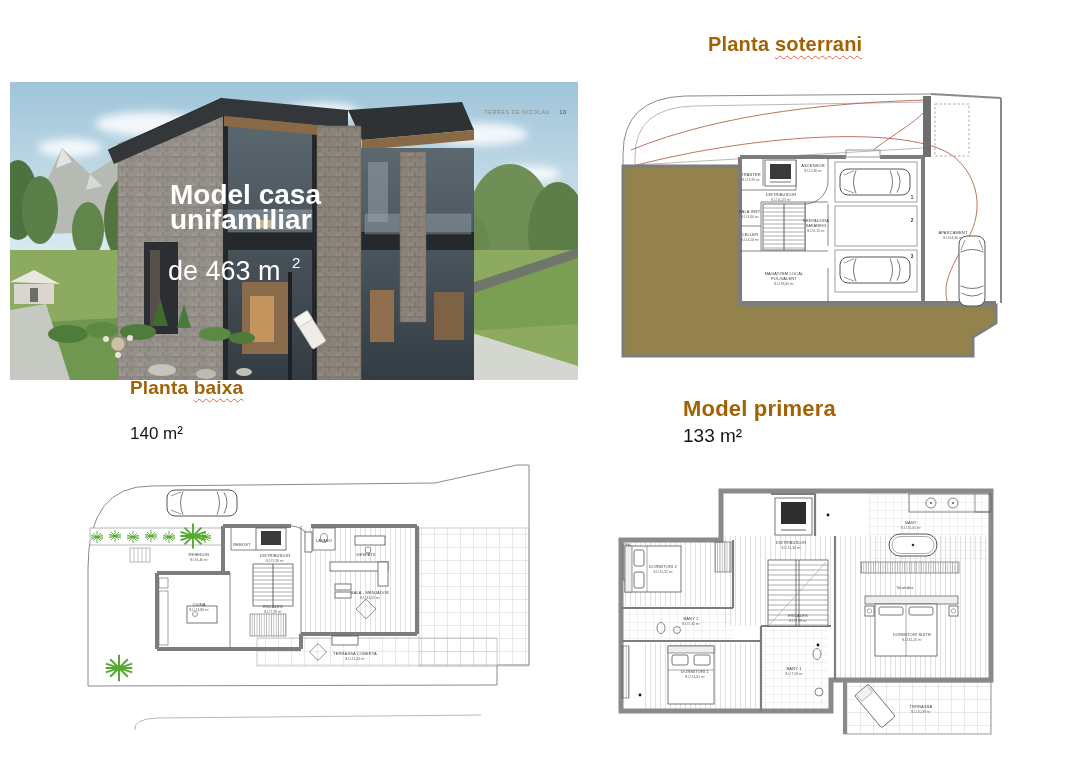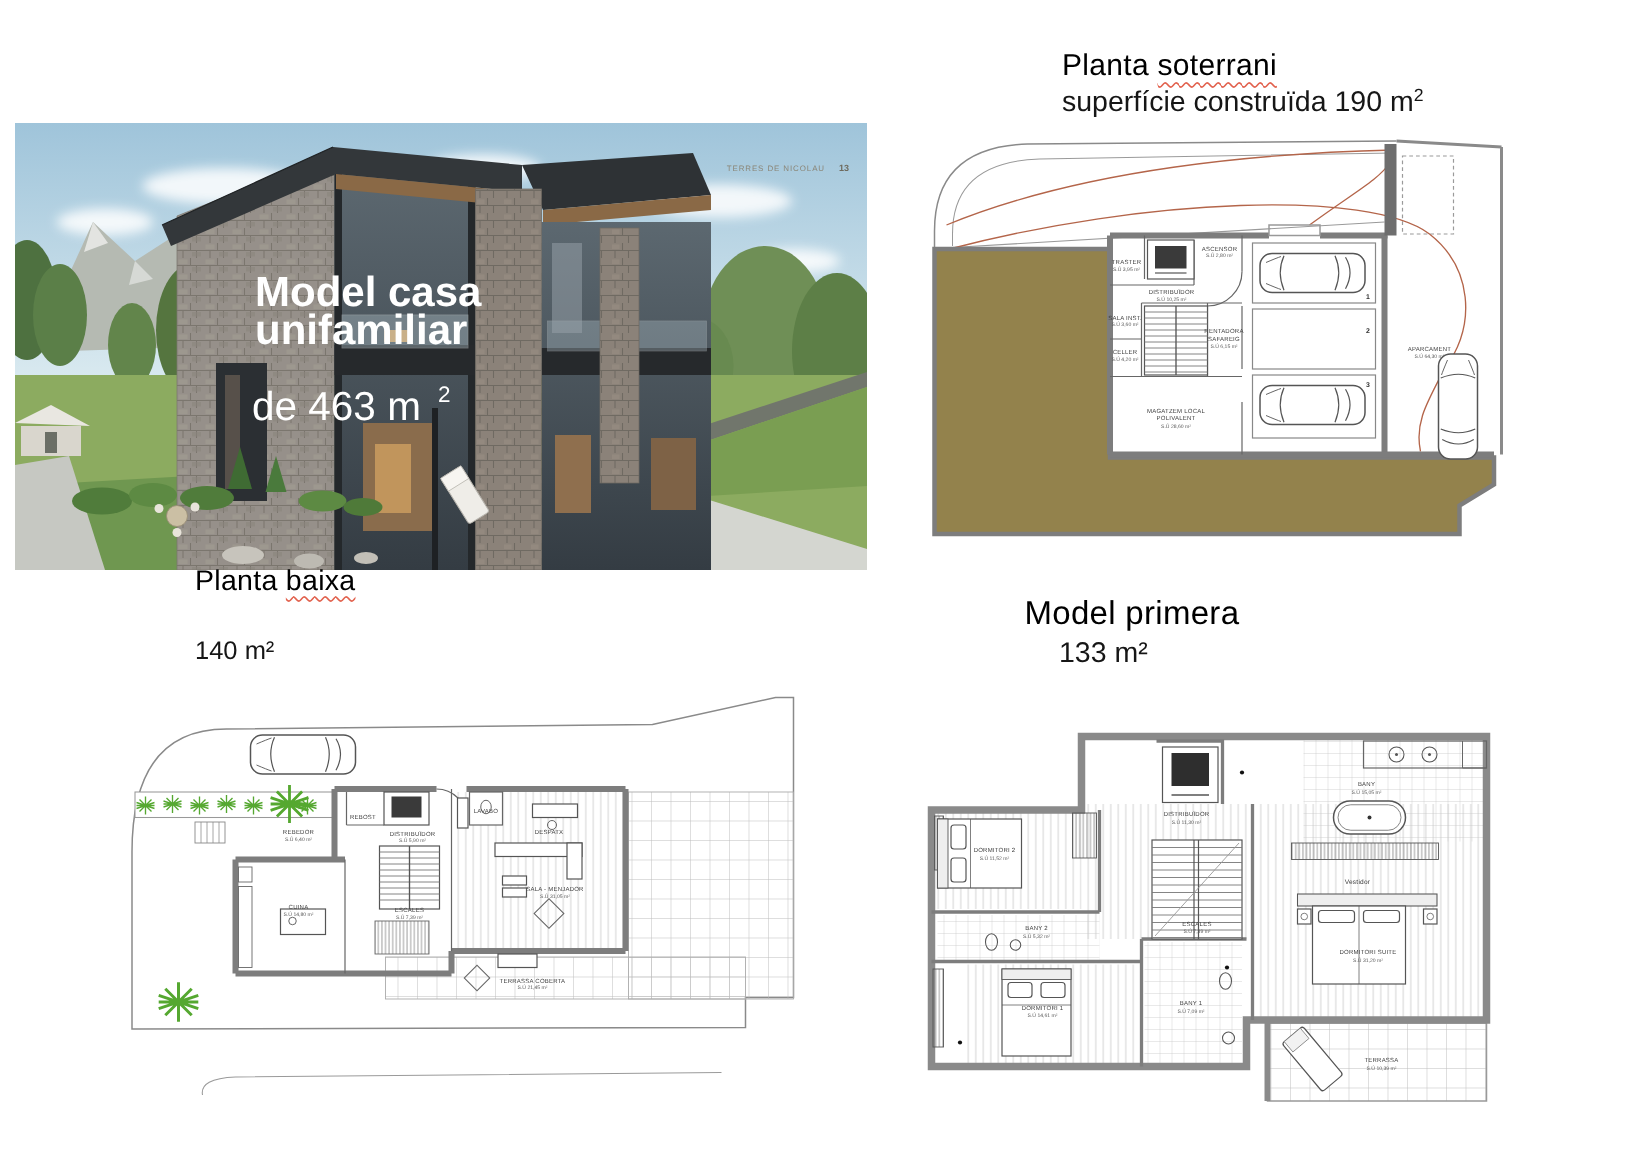--- a/index.html
+++ b/index.html
@@ -1,19 +1,19 @@
 <!DOCTYPE html>
 <html><head>
 <meta charset="utf-8">
 <style>
   html,body{margin:0;padding:0;background:#fff}
   .page{position:relative;width:1092px;height:773px;background:#ffffff;overflow:hidden;
         font-family:"Liberation Sans",sans-serif}
   .abs{position:absolute}
-  .sec-title{font-weight:normal;color:#000000;letter-spacing:.2px;white-space:nowrap}
+  .sec-title{font-weight:bold;color:#a16207;letter-spacing:.2px;white-space:nowrap}
   .sub{color:#161616;white-space:nowrap}
   sup{font-size:.62em}
   .misspell{text-decoration-line:underline;text-decoration-style:wavy;
             text-decoration-color:#e2614d;text-decoration-thickness:1px;text-underline-offset:4px}
   svg text{font-family:"Liberation Sans",sans-serif}
   .lbl{font-size:4px;fill:#3e3e3e;text-anchor:middle;letter-spacing:.15px}
   .lbl2{font-size:3.4px;fill:#5a5a5a;text-anchor:middle}
   .num{font-size:4.6px;fill:#333;text-anchor:middle;font-weight:bold}
   .thin{fill:none;stroke:#8a8a8a;stroke-width:1}
   .thin2{fill:none;stroke:#9a9a9a;stroke-width:.7}
@@ -171,31 +171,28 @@
       <text x="158" y="198" font-size="27">de 463 m</text>
       <text x="282" y="186" font-size="15">2</text>
     </g>
     <text x="540" y="32" font-size="5.3" fill="#8a8577" text-anchor="end" letter-spacing=".6">TERRES DE NICOLAU</text>
     <text x="556" y="32" font-size="6" font-weight="bold" fill="#6e6a5e" text-anchor="end">13</text>
   </svg>
 
   <div class="abs sec-title" style="left:708px;top:33px;font-size:20px">
     <span>Planta </span><span class="misspell">soterrani</span>
   </div>
-  <div class="abs sub" style="left:708px;top:57px;font-size:19px">
-    <span>superfície construïda 190 m</span><sup>2</sup>
-  </div>
 
   <div class="abs sec-title" style="left:130px;top:377px;font-size:19px">
     <span>Planta </span><span class="misspell">baixa</span>
   </div>
   <div class="abs sub" style="left:130px;top:424px;font-size:17px">140 m²</div>
 
   <div class="abs sec-title" style="left:683px;top:396px;font-size:22px">Model primera</div>
-  <div class="abs sub" style="left:706px;top:425px;font-size:19px">133 m²</div>
+  <div class="abs sub" style="left:683px;top:425px;font-size:19px">133 m²</div>
 
   <svg class="abs" style="left:613px;top:86px" width="400" height="294" viewBox="0 0 400 294">
     <g>
       <path class="thin" d="M10,80 V68 Q10,12 72,10 L318,8"></path>
       <path class="thin2" d="M22,78 V70 Q22,22 80,20 L316,16"></path>
       <path class="thin2" d="M22,79 L310,62"></path>
       <path d="M318,8 L388,12 M388,12 V217" stroke="#8a8a8a" stroke-width="2" fill="none"></path>
     </g>
     <rect x="322" y="18" width="34" height="52" class="dash"></rect>
     <g>

